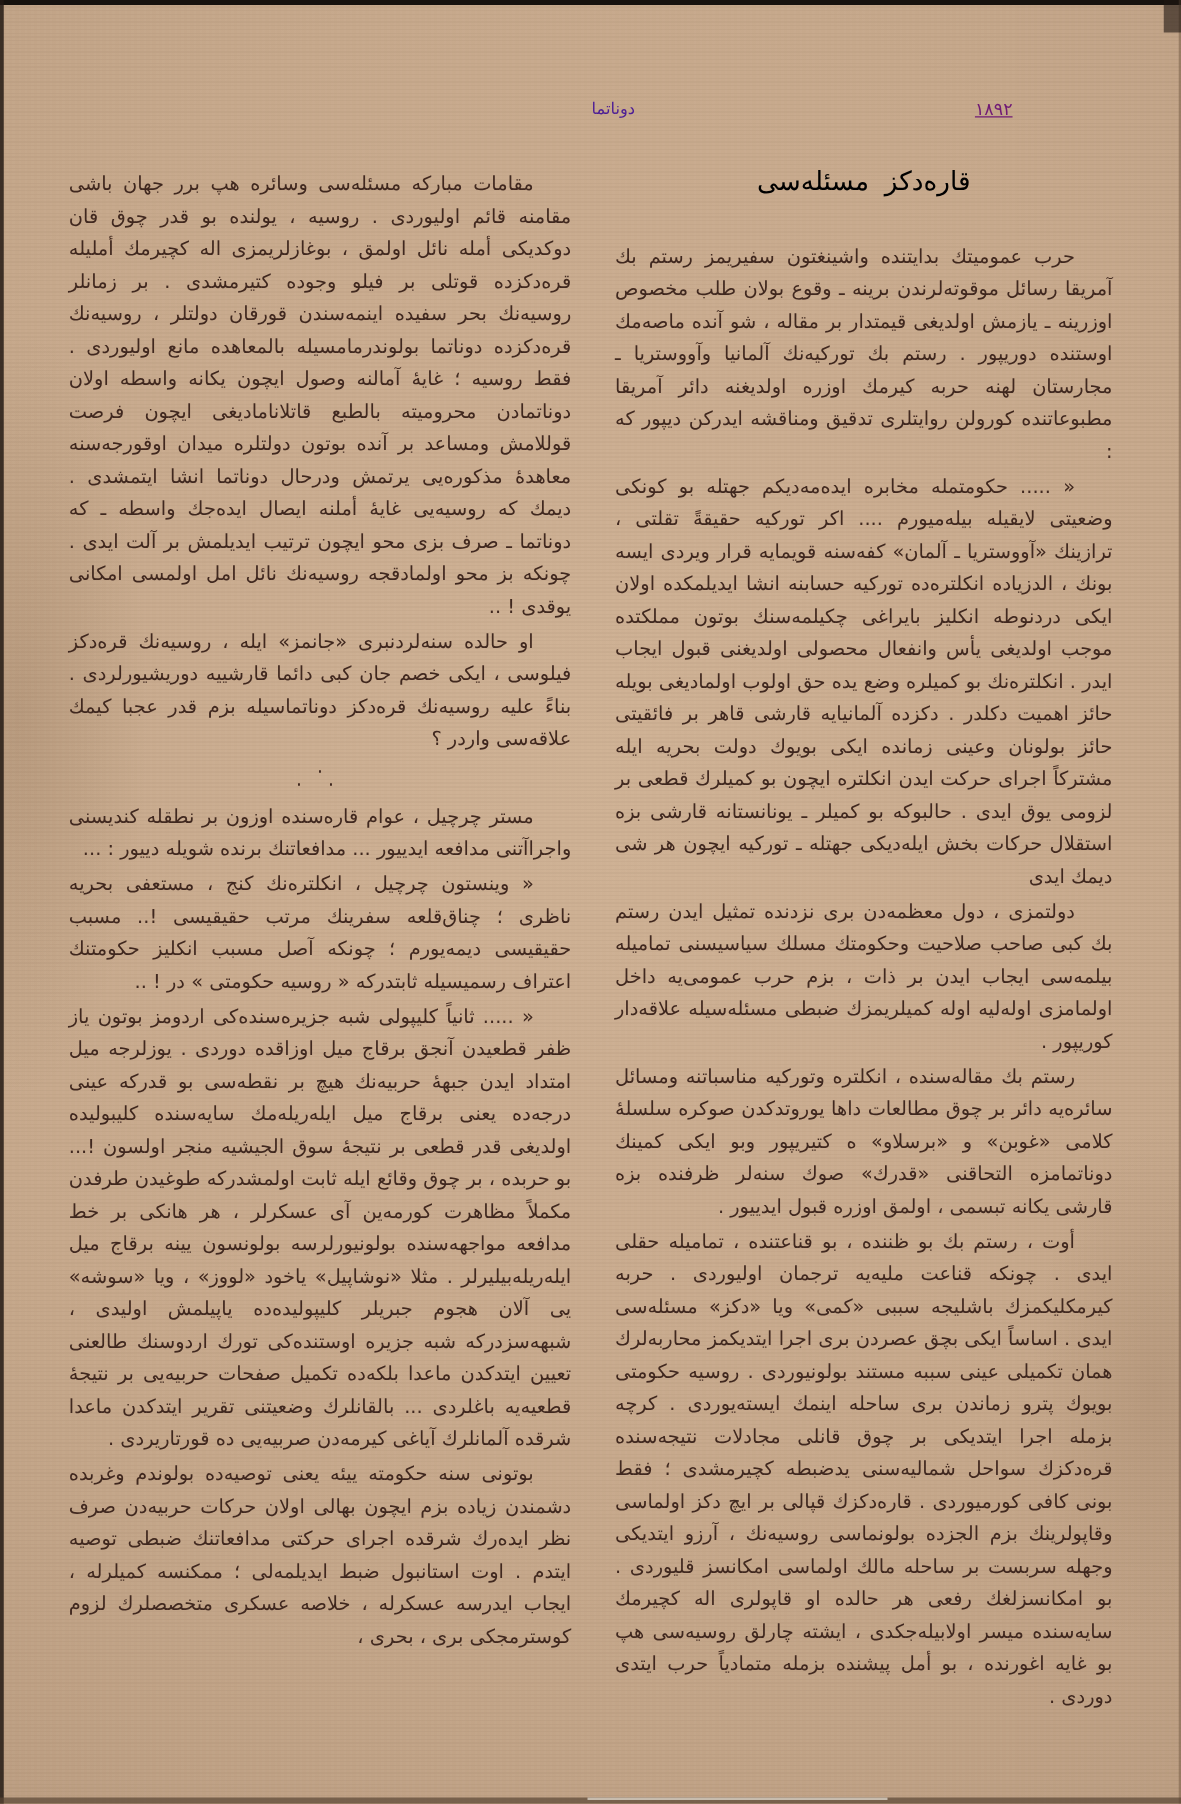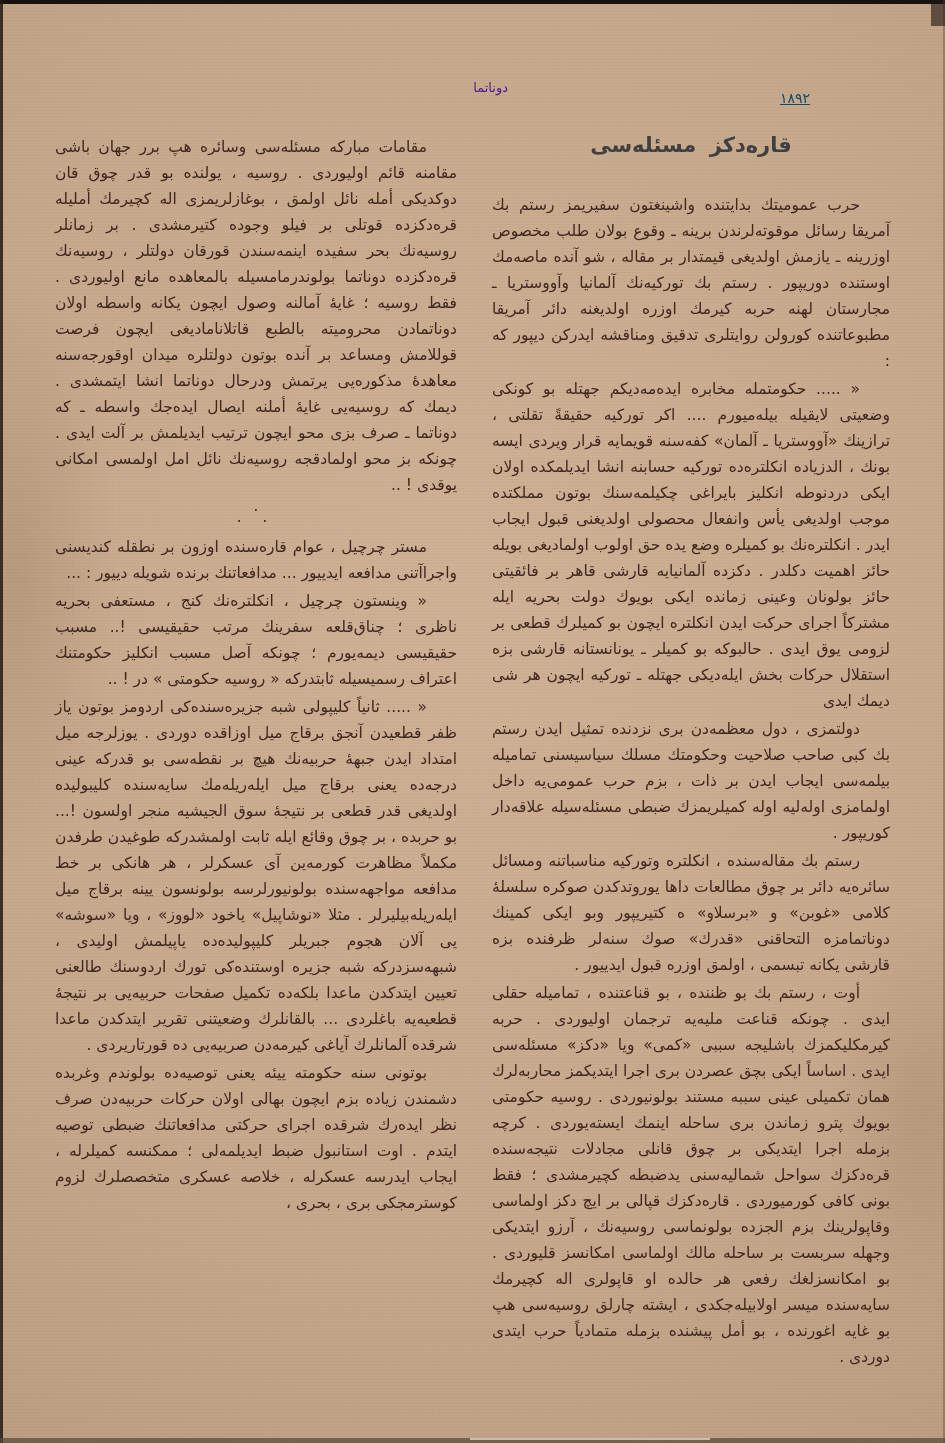--- a/index.html
+++ b/index.html
@@ -27,35 +27,35 @@
   .edge-right{position:absolute;right:0;top:0;width:2px;height:100%;background:rgba(120,95,72,.55);}
   .edge-bottom{position:absolute;left:0;bottom:0;width:100%;height:5px;background:rgba(90,70,52,.7);}
   .edge-bottom-line{position:absolute;left:470px;bottom:3px;width:240px;height:2px;background:#c7bcae;}
   .corner-tr{position:absolute;right:0;top:0;width:14px;height:26px;background:rgba(30,22,16,.6);}
 
   .running-title{
     position:absolute;left:428px;top:80px;width:80px;
     color:#4c1d95;font-size:13px;direction:rtl;text-align:right;
   }
   .page-number{
-    position:absolute;left:760px;top:90px;width:70px;
-    color:#0c4a6e;font-size:14px;letter-spacing:2px;text-align:center;text-decoration:underline;
+    position:absolute;left:760px;top:80px;width:70px;
+    color:#701a75;font-size:14px;letter-spacing:2px;text-align:center;text-decoration:underline;
   }
 
   .col{
     position:absolute;direction:rtl;color:#40281f;
     font-size:15.5px;line-height:26px;
     text-align:justify;
   }
   .col p{margin:0 0 2px 0;text-indent:30px;}
   .col-right{right:55px;top:126px;width:398px;}
   .col-left{left:55px;top:134px;width:402px;}
 
   .article-title{
-    color:#404040;font-size:21px;font-weight:700;
+    color:#000000;font-size:21px;font-weight:400;
     text-align:center;text-indent:0 !important;
     margin:6px 0 34px 0 !important;letter-spacing:1px;
     word-spacing:6px;
   }
   .separator{
     text-align:center;color:#40281f;margin:8px 0 6px 0;
     line-height:11px;font-size:15px;
   }
   .separator .row2{letter-spacing:8px;}
 </style>
@@ -80,20 +80,21 @@
   <p class="article-title">قاره‌دكز مسئله‌سی</p>
   <p>حرب عمومیتك بدایتنده واشینغتون سفیریمز رستم بك آمریقا رسائل موقوته‌لرندن برینه ـ وقوع بولان طلب مخصوص اوزرینه ـ یازمش اولدیغی قیمتدار بر مقاله ، شو آنده ماصه‌مك اوستنده دوریپور . رستم بك توركیه‌نك آلمانیا وآووستریا ـ مجارستان لهنه حربه كیرمك اوزره اولدیغنه دائر آمریقا مطبوعاتنده كورولن روایتلری تدقیق ومناقشه ایدركن دیپور كه :</p>
   <p>« ..... حكومتمله مخابره ایده‌مه‌دیكم جهتله بو كونكی وضعیتی لایقیله بیله‌میورم .... اكر توركیه حقیقةً تقلتی ، ترازینك «آووستریا ـ آلمان» كفه‌سنه قویمایه قرار ویردی ایسه بونك ، الدزیاده انكلتره‌ده توركیه حسابنه انشا ایدیلمكده اولان ایكی دردنوطه انكلیز بایراغی چكیلمه‌سنك بوتون مملكتده موجب اولدیغی یأس وانفعال محصولی اولدیغنی قبول ایجاب ایدر . انكلتره‌نك بو كمیلره وضع یده حق اولوب اولمادیغی بویله حائز اهمیت دكلدر . دكزده آلمانیایه قارشی قاهر بر فائقیتی حائز بولونان وعینی زمانده ایكی بویوك دولت بحریه ایله مشتركاً اجرای حركت ایدن انكلتره ایچون بو كمیلرك قطعی بر لزومی یوق ایدی . حالبوكه بو كمیلر ـ یونانستانه قارشی بزه استقلال حركات بخش ایله‌دیكی جهتله ـ توركیه ایچون هر شی دیمك ایدی</p>
   <p>دولتمزی ، دول معظمه‌دن بری نزدنده تمثیل ایدن رستم بك كبی صاحب صلاحیت وحكومتك مسلك سیاسیسنی تمامیله بیلمه‌سی ایجاب ایدن بر ذات ، بزم حرب عمومی‌یه داخل اولمامزی اوله‌لیه اوله كمیلریمزك ضبطی مسئله‌سیله علاقه‌دار كوریپور .</p>
   <p>رستم بك مقاله‌سنده ، انكلتره وتوركیه مناسباتنه ومسائل سائره‌یه دائر بر چوق مطالعات داها یوروتدكدن صوكره سلسلهٔ كلامی «غوبن» و «برسلاو» ه كتیریپور وبو ایكی كمینك دوناتمامزه التحاقنی «قدرك» صوك سنه‌لر ظرفنده بزه قارشی یكانه تبسمی ، اولمق اوزره قبول ایدییور .</p>
   <p>أوت ، رستم بك بو ظننده ، بو قناعتنده ، تمامیله حقلی ایدی . چونكه قناعت ملیه‌یه ترجمان اولیوردی . حربه كیرمكلیكمزك باشلیجه سببی «كمی» ویا «دكز» مسئله‌سی ایدی . اساساً ایكی بچق عصردن بری اجرا ایتدیكمز محاربه‌لرك همان تكمیلی عینی سببه مستند بولونیوردی . روسیه حكومتی بویوك پترو زماندن بری ساحله اینمك ایسته‌یوردی . كرچه بزمله اجرا ایتدیكی بر چوق قانلی مجادلات نتیجه‌سنده قره‌دكزك سواحل شمالیه‌سنی یدضبطه كچیرمشدی ؛ فقط بونی كافی كورمیوردی . قاره‌دكزك قپالی بر ایچ دكز اولماسی وقاپولرینك بزم الجزده بولونماسی روسیه‌نك ، آرزو ایتدیكی وجهله سربست بر ساحله مالك اولماسی امكانسز قلیوردی . بو امكانسزلغك رفعی هر حالده او قاپولری اله كچیرمك سایه‌سنده میسر اولابیله‌جكدی ، ایشته چارلق روسیه‌سی هپ بو غایه اغورنده ، بو أمل پیشنده بزمله متمادیاً حرب ایتدی دوردی .</p>
 </div>
 
 <div class="col col-left">
   <p>مقامات مباركه مسئله‌سی وسائره هپ برر جهان باشی مقامنه قائم اولیوردی . روسیه ، یولنده بو قدر چوق قان دوكدیكی أمله نائل اولمق ، بوغازلریمزی اله كچیرمك أملیله قره‌دكزده قوتلی بر فیلو وجوده كتیرمشدی . بر زمانلر روسیه‌نك بحر سفیده اینمه‌سندن قورقان دولتلر ، روسیه‌نك قره‌دكزده دوناتما بولوندرمامسیله بالمعاهده مانع اولیوردی . فقط روسیه ؛ غایهٔ آمالنه وصول ایچون یكانه واسطه اولان دوناتمادن محرومیته بالطبع قاتلانامادیغی ایچون فرصت قوللامش ومساعد بر آنده بوتون دولتلره میدان اوقورجه‌سنه معاهدهٔ مذكوره‌یی یرتمش ودرحال دوناتما انشا ایتمشدی . دیمك كه روسیه‌یی غایهٔ أملنه ایصال ایده‌جك واسطه ـ كه دوناتما ـ صرف بزی محو ایچون ترتیب ایدیلمش بر آلت ایدی . چونكه بز محو اولمادقجه روسیه‌نك نائل امل اولمسی امكانی یوقدی ! ..</p>
+  <p>او حالده سنه‌لردنبری «جانمز» ایله ، روسیه‌نك قره‌دكز فیلوسی ، ایكی خصم جان كبی دائما قارشییه دوریشیورلردی . بناءً علیه روسیه‌نك قره‌دكز دوناتماسیله بزم قدر عجبا كیمك علاقه‌سی واردر ؟</p>
   <div class="separator">
     <div class="row1">·</div>
     <div class="row2">· ·</div>
   </div>
   <p>مستر چرچیل ، عوام قاره‌سنده اوزون بر نطقله كندیسنی واجراآتنی مدافعه ایدییور ... مدافعاتنك برنده شویله دییور : ...</p>
   <p>« وینستون چرچیل ، انكلتره‌نك كنج ، مستعفی بحریه ناظری ؛ چناق‌قلعه سفرینك مرتب حقیقیسی !.. مسبب حقیقیسی دیمه‌یورم ؛ چونكه آصل مسبب انكلیز حكومتنك اعتراف رسمیسیله ثابتدركه « روسیه حكومتی » در ! ..</p>
   <p>« ..... ثانیاً كلیپولی شبه جزیره‌سنده‌كی اردومز بوتون یاز ظفر قطعیدن آنجق برقاج میل اوزاقده دوردی . یوزلرجه میل امتداد ایدن جبههٔ حربیه‌نك هیچ بر نقطه‌سی بو قدركه عینی درجه‌ده یعنی برقاج میل ایله‌ریله‌مك سایه‌سنده كلیبولیده اولدیغی قدر قطعی بر نتیجهٔ سوق الجیشیه منجر اولسون !... بو حربده ، بر چوق وقائع ایله ثابت اولمشدركه طوغیدن طرفدن مكملاً مظاهرت كورمه‌ین آی عسكرلر ، هر هانكی بر خط مدافعه مواجهه‌سنده بولونیورلرسه بولونسون یینه برقاج میل ایله‌ریله‌بیلیرلر . مثلا «نوشاپیل» یاخود «لووز» ، ویا «سوشه» یی آلان هجوم جبریلر كلیپولیده‌ده یاپیلمش اولیدی ، شبهه‌سزدركه شبه جزیره اوستنده‌كی تورك اردوسنك طالعنی تعیین ایتدكدن ماعدا بلكه‌ده تكمیل صفحات حربیه‌یی بر نتیجهٔ قطعیه‌یه باغلردی ... بالقانلرك وضعیتنی تقریر ایتدكدن ماعدا شرقده آلمانلرك آیاغی كیرمه‌دن صربیه‌یی ده قورتاریردی .</p>
   <p>بوتونی سنه حكومته ییئه یعنی توصیه‌ده بولوندم وغربده دشمندن زیاده بزم ایچون بهالی اولان حركات حربیه‌دن صرف نظر ایده‌رك شرقده اجرای حركتی مدافعاتنك ضبطی توصیه ایتدم . اوت استانبول ضبط ایدیلمه‌لی ؛ ممكنسه كمیلرله ، ایجاب ایدرسه عسكرله ، خلاصه عسكری متخصصلرك لزوم كوسترمجكی بری ، بحری ،</p>
 </div>
 

